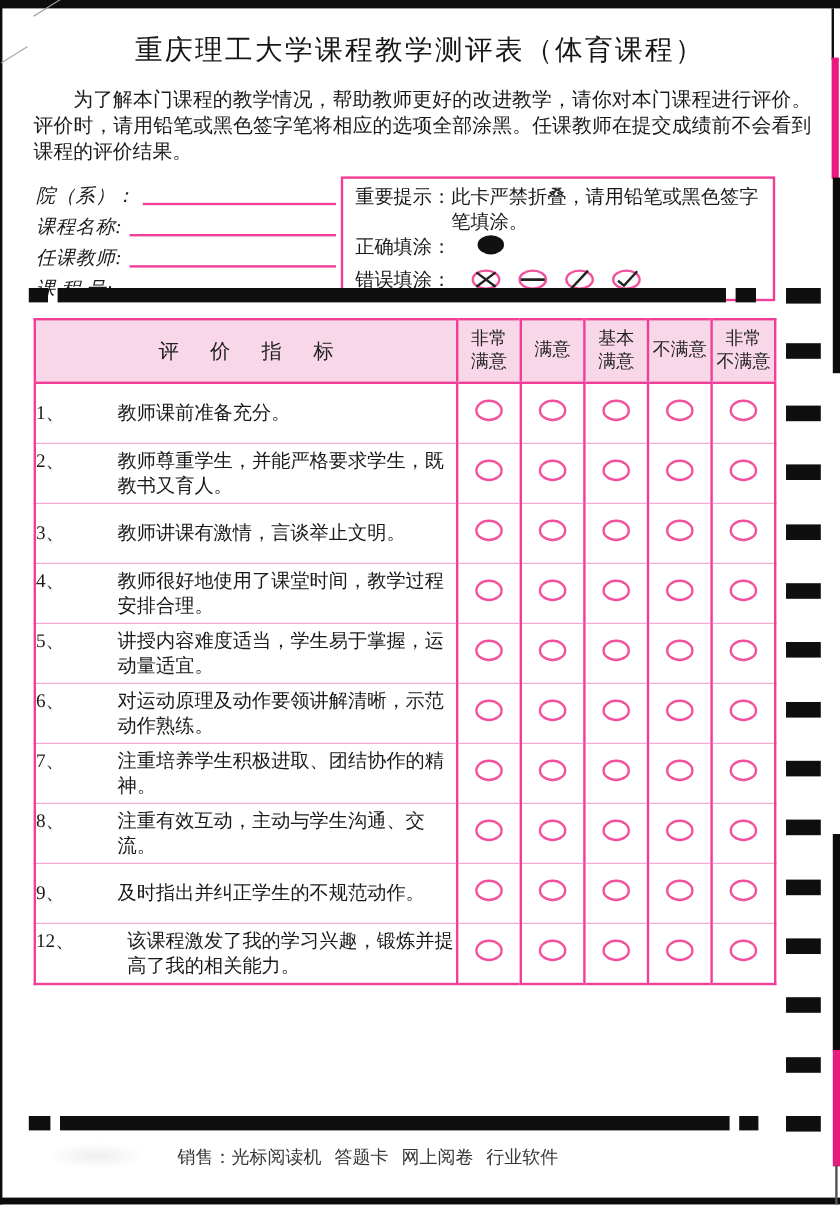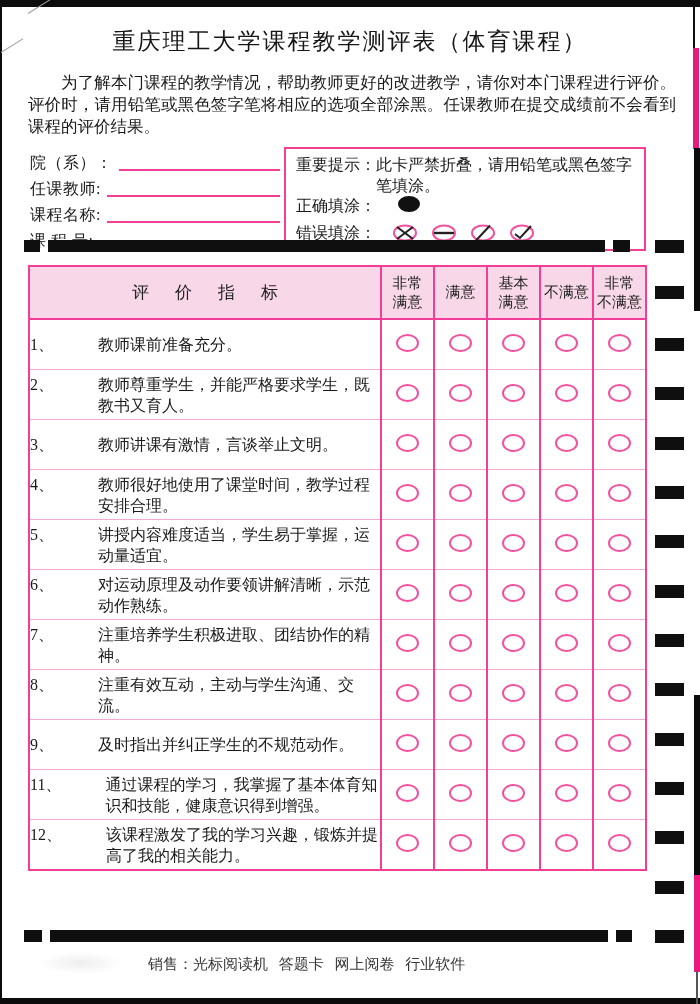--- a/index.html
+++ b/index.html
@@ -29,21 +29,21 @@
   .smudge{position:absolute;left:26px;top:948px;width:110px;height:30px;border-radius:50%;
     background:radial-gradient(closest-side,#e3e3e3,transparent 75%);opacity:.6;}
 
   .title{position:absolute;left:0;top:26px;width:700px;text-align:center;
     font-size:23px;letter-spacing:2px;color:#161616;}
   .intro{position:absolute;left:28px;top:72px;width:648px;font-size:16.5px;line-height:22px;
     text-align:justify;text-indent:2em;margin:0;}
 
   
   .fields{position:absolute;left:30px;top:148px;width:250px;}
-  .field-row{display:flex;align-items:flex-end;height:26px;font-size:16px;}
+  .field-row{display:flex;align-items:flex-end;height:26px;font-size:16px;font-style:italic;}
   .field-label{white-space:nowrap;letter-spacing:.5px;}
   .field-line{flex:1;border-bottom:2px solid var(--accent);margin:0 0 3px 6px;height:1px;}
 
   
   .notice{position:absolute;left:284px;top:147px;width:362px;height:104px;box-sizing:border-box;
     border:2px solid var(--accent);padding:5px 8px 12px 10px;font-size:16px;background:#fff;}
   .notice-text{margin:0;line-height:21px;padding-left:5em;text-indent:-5em;}
   .fill-row{display:flex;height:27px;}
   .fill-dot{width:22px;height:16px;background:var(--ink);border-radius:50%;margin-left:22px;}
   .wrong-marks{display:flex;gap:13px;margin-left:16px;}
@@ -91,25 +91,25 @@
 
   <div class="title">重庆理工大学课程教学测评表（体育课程）</div>
   <p class="intro">为了解本门课程的教学情况，帮助教师更好的改进教学，请你对本门课程进行评价。评价时，请用铅笔或黑色签字笔将相应的选项全部涂黑。任课教师在提交成绩前不会看到课程的评价结果。</p>
 
   <div class="fields">
     <div class="field-row">
       <span class="field-label">院（系）：</span>
       <span class="field-line"></span>
     </div>
     <div class="field-row">
+      <span class="field-label">课程名称:</span>
+      <span class="field-line"></span>
+    </div>
+    <div class="field-row">
       <span class="field-label">任课教师:</span>
-      <span class="field-line"></span>
-    </div>
-    <div class="field-row">
-      <span class="field-label">课程名称:</span>
       <span class="field-line"></span>
     </div>
     <div class="field-row">
       <span class="field-label">课 程 号:</span>
       <span class="field-line"></span>
     </div>
   </div>
 
   <div class="notice">
     <p class="notice-text">重要提示：此卡严禁折叠，请用铅笔或黑色签字笔填涂。</p>
@@ -281,33 +281,20 @@
           </td>
           <td class="opt"><span class="bubble"></span></td>
           <td class="opt"><span class="bubble"></span></td>
           <td class="opt"><span class="bubble"></span></td>
           <td class="opt"><span class="bubble"></span></td>
           <td class="opt"><span class="bubble"></span></td>
         </tr>
         <tr>
           <td class="q">
             <div class="qwrap">
-              <span class="qnum">11、</span>
-              <span class="qtext">通过课程的学习，我掌握了基本体育知识和技能，健康意识得到增强。</span>
-            </div>
-          </td>
-          <td class="opt"><span class="bubble"></span></td>
-          <td class="opt"><span class="bubble"></span></td>
-          <td class="opt"><span class="bubble"></span></td>
-          <td class="opt"><span class="bubble"></span></td>
-          <td class="opt"><span class="bubble"></span></td>
-        </tr>
-        <tr>
-          <td class="q">
-            <div class="qwrap">
               <span class="qnum">12、</span>
               <span class="qtext">该课程激发了我的学习兴趣，锻炼并提高了我的相关能力。</span>
             </div>
           </td>
           <td class="opt"><span class="bubble"></span></td>
           <td class="opt"><span class="bubble"></span></td>
           <td class="opt"><span class="bubble"></span></td>
           <td class="opt"><span class="bubble"></span></td>
           <td class="opt"><span class="bubble"></span></td>
         </tr>

